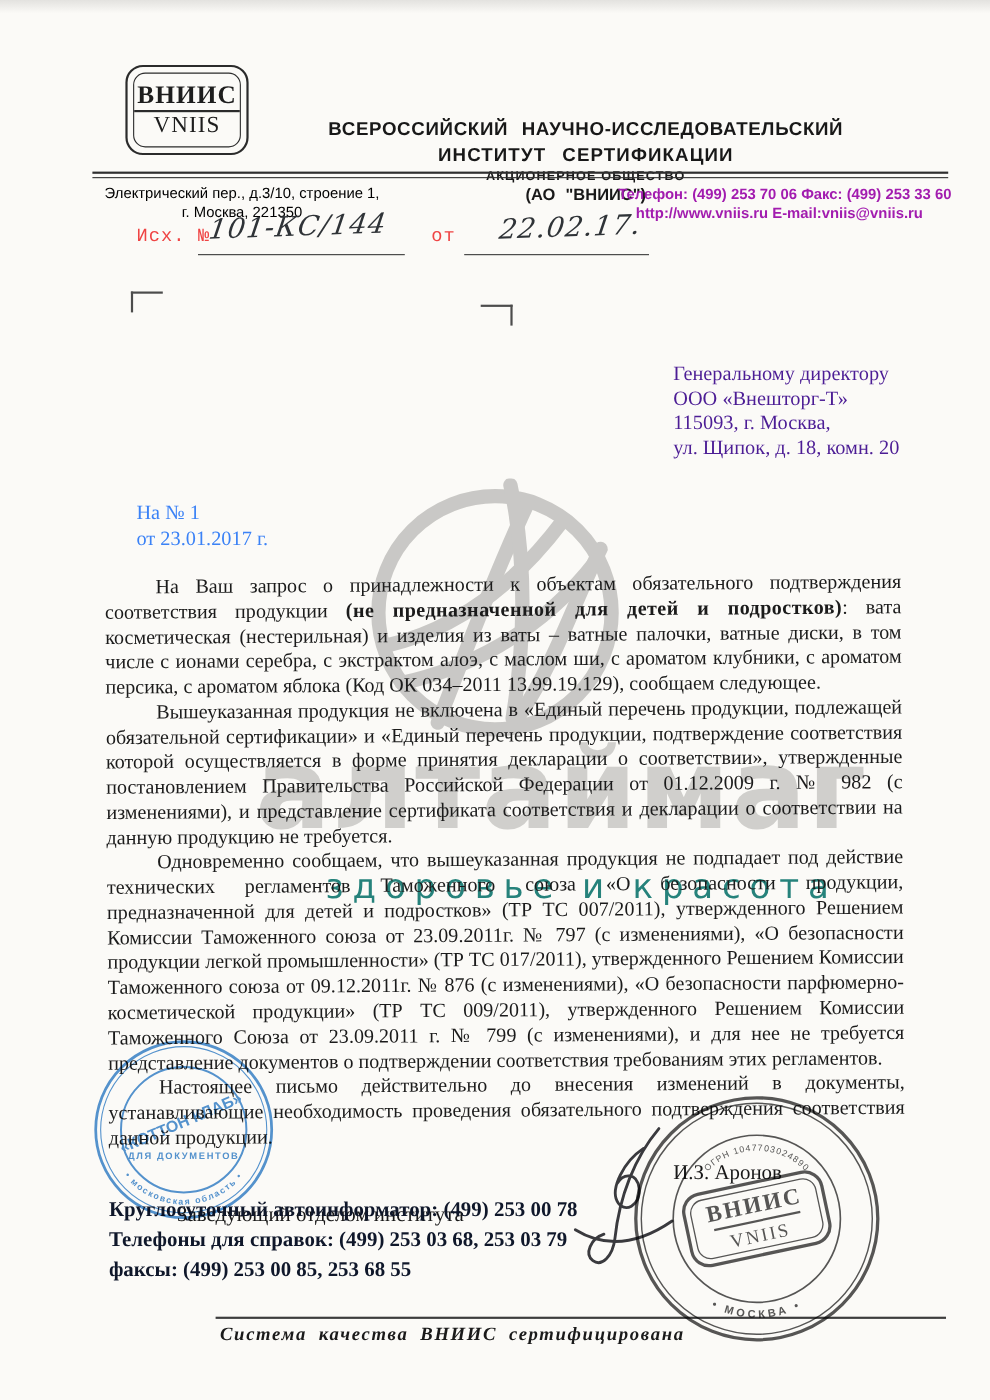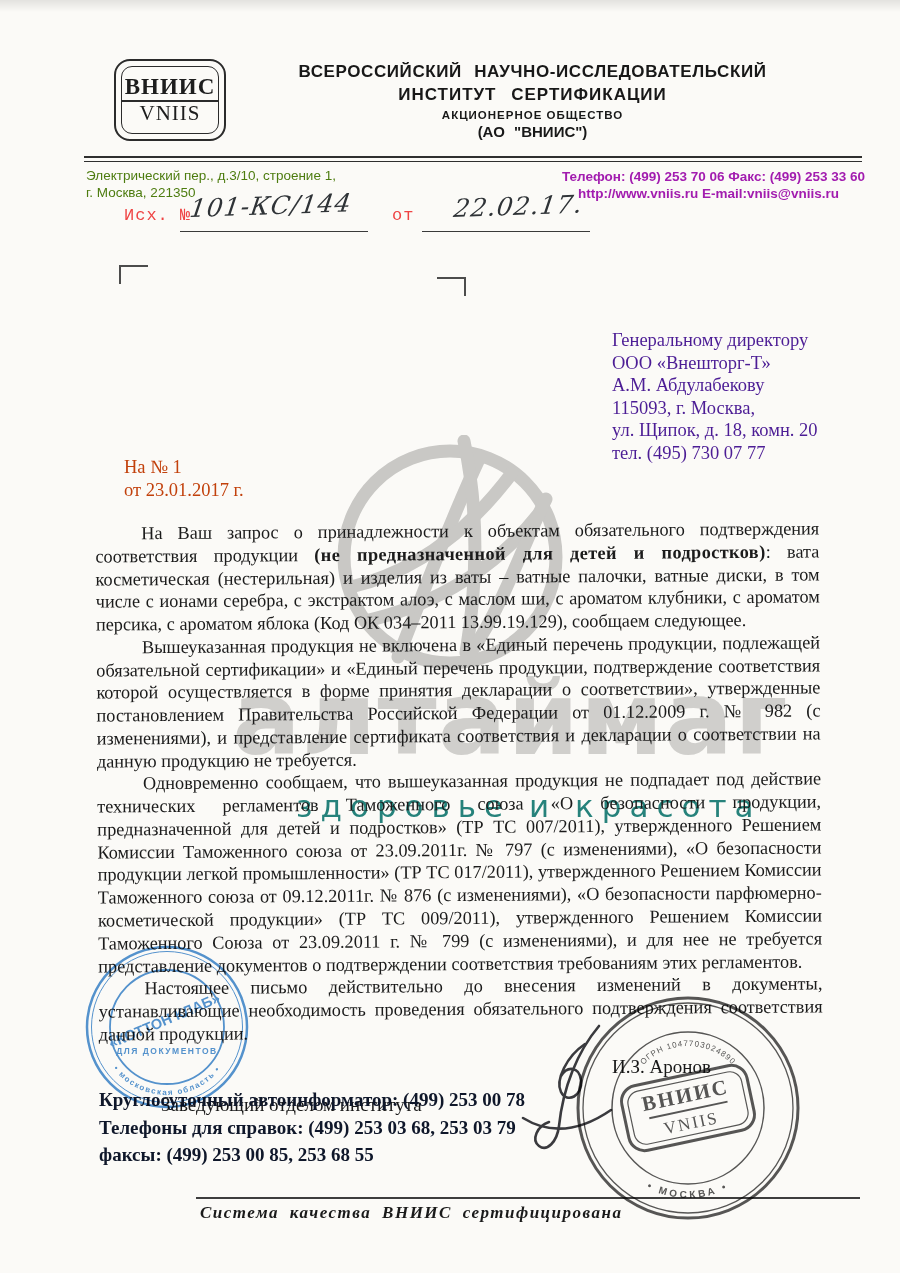--- a/index.html
+++ b/index.html
@@ -11,42 +11,42 @@
   
   .logo-box{left:114px;top:59px;width:108px;height:78px;border:2.5px solid #2b2b2b;border-radius:16px;
         display:flex;align-items:center;justify-content:center;}
   .logo-inner{width:96px;height:66px;border:1.5px solid #2b2b2b;border-radius:11px;
         display:flex;flex-direction:column;align-items:center;justify-content:center;}
   .logo-ru{font-size:23px;font-weight:bold;letter-spacing:1px;border-bottom:2px solid #2b2b2b;
         line-height:1.05;padding:0 3px;}
   .logo-en{font-size:21px;letter-spacing:1px;line-height:1.1;}
   .title-block{left:245px;top:62px;width:575px;text-align:center;
         font-family:"Liberation Sans",sans-serif;font-weight:bold;color:#181818;}
-  .title-l1{font-size:17px;letter-spacing:0.6px;word-spacing:7px;}
+  .title-l1{font-size:17px;letter-spacing:0.6px;word-spacing:7px;margin-top:46px;}
   .title-l2{font-size:17px;letter-spacing:1px;word-spacing:9px;margin-top:3px;}
   .title-l3{font-size:11.5px;letter-spacing:1px;margin-top:4px;}
   .title-l4{font-size:15px;word-spacing:5px;margin-top:2px;}
   .header-rule{left:84px;top:156px;width:778px;height:3px;
         border-top:2.5px solid #2f2f2f;border-bottom:1.5px solid #2f2f2f;}
-  .addr-left{left:86px;top:167px;width:268px;
-        font-family:"Liberation Sans",sans-serif;font-size:13.5px;line-height:17px;color:#4d7c0f;}
+  .addr-left{left:86px;top:167px;width:268px;text-align:center;
+        font-family:"Liberation Sans",sans-serif;font-size:13.5px;line-height:17px;color:#000000;}
   .addr-right{left:505px;top:168px;width:360px;text-align:right;
         font-family:"Liberation Sans",sans-serif;font-size:13.5px;font-weight:bold;line-height:17px;color:#a21caf;}
   .addr-right .web{margin-right:26px;}
   
   .ref-label{font-family:"Liberation Mono",monospace;font-size:17px;color:#ef4444;letter-spacing:1px;}
   .hand{font-family:"DejaVu Serif",serif;font-style:italic;font-size:25px;color:#2f3337;
         letter-spacing:1px;transform:skewX(-10deg) rotate(-2deg);transform-origin:left bottom;}
   .u-line{border-bottom:1.6px solid #3a3a3a;}
   
   .corner-l{left:119px;top:265px;width:27px;height:17px;border-left:2px solid #4c4c4c;border-top:2px solid #4c4c4c;}
   .corner-r{left:437px;top:277px;width:27px;height:17px;border-right:2px solid #4c4c4c;border-top:2px solid #4c4c4c;}
   
   .recipient{left:612px;top:329px;width:262px;font-size:18.5px;line-height:22.5px;color:#4c1d95;}
-  .reply-ref{left:124px;top:456px;font-size:18.5px;line-height:23px;color:#c2410c;}
+  .reply-ref{left:124px;top:456px;font-size:18.5px;line-height:23px;color:#3b82f6;}
   
   .body-text{left:97px;top:520px;width:724px;font-size:18.3px;line-height:1.245;text-align:justify;
         color:#1b1b1b;transform:rotate(-0.4deg);z-index:2;}
   .body-text p{margin:0;text-indent:46px;}
   .body-text b{letter-spacing:0.4px;}
   
   .wm{z-index:0;pointer-events:none;}
   .wm-brand{left:232px;top:668px;font-family:"DejaVu Sans",sans-serif;font-weight:bold;
         font-size:102px;color:#c9c8c5;letter-spacing:1px;opacity:0.85;line-height:1;}
   .wm-tag{left:296px;top:788px;font-family:"DejaVu Sans",sans-serif;font-size:31px;color:#0f766e;
@@ -105,24 +105,22 @@
   <span class="abs ref-label" style="left:392px;top:206px;">от</span>
   <span class="abs hand" style="left:452px;top:194px;">22.02.17.</span>
   <div class="abs u-line" style="left:422px;top:231px;width:168px;"></div>
 
   <div class="abs corner-l"></div>
   <div class="abs corner-r"></div>
 
   <div class="abs recipient">
     <div>Генеральному директору</div>
     <div>ООО «Внешторг-Т»</div>
-    <div>А.М. Абдулабекову</div>
     <div>115093, г. Москва,</div>
     <div>ул. Щипок, д. 18, комн. 20</div>
-    <div>тел. (495) 730 07 77</div>
   </div>
 
   <div class="abs reply-ref">
     <div>На № 1</div>
     <div>от 23.01.2017 г.</div>
   </div>
 
   <svg class="abs wm" style="left:328px;top:435px;" width="244" height="244" viewBox="-122 -122 244 244">
     <g fill="none" stroke="#c4c3c0" stroke-width="13" stroke-linecap="round" opacity="0.9">
       <circle cx="0" cy="0" r="106"></circle>

